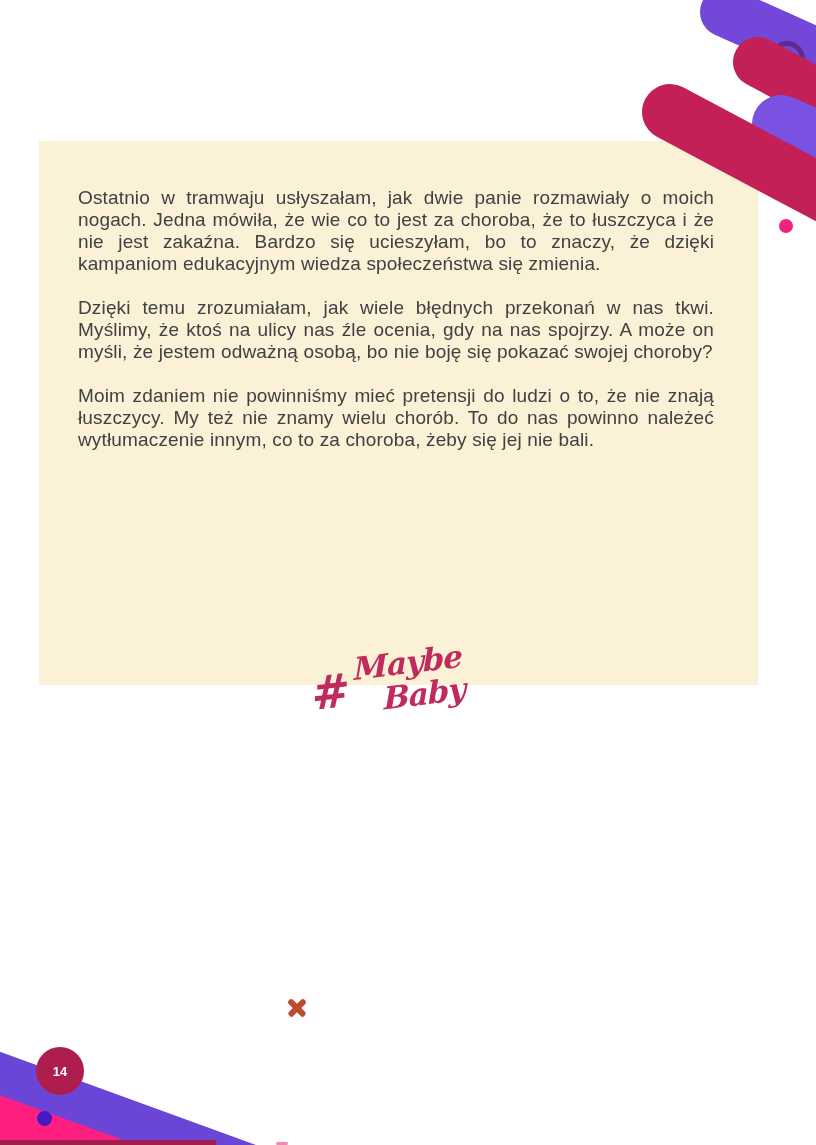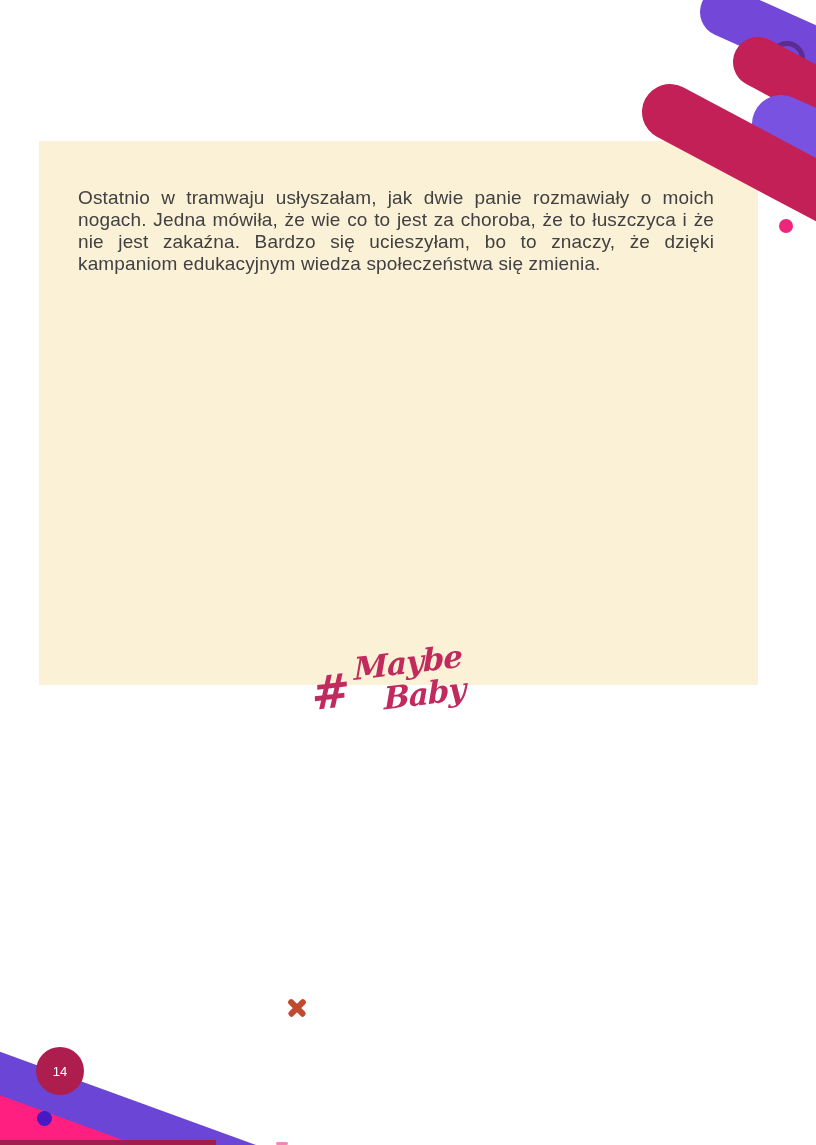--- a/index.html
+++ b/index.html
@@ -154,39 +154,41 @@
     left:37px;top:1111px;width:15px;height:15px;
     border-radius:50%;
     background:var(--indigo-dot);
     z-index:4;
   }
   .page-badge{
     left:36px;top:1047px;width:48px;height:48px;
     border-radius:50%;
     background:var(--badge);
     color:#ffffff;
-    font-size:13px;font-weight:400;
+    font-size:13px;font-weight:700;
     display:flex;align-items:center;justify-content:center;
     z-index:5;
   }
 </style>
 </head>
 <body>
 
 <div class="abs pill tr-purple-main"></div>
 <div class="abs tr-dark-violet"></div>
 <div class="abs tr-ring"></div>
 <div class="abs pill tr-crimson-1"></div>
 <div class="abs pill tr-purple-blob"></div>
 <div class="abs pill tr-crimson-2"></div>
 <div class="abs pink-dot"></div>
 
 <div class="abs panel">
   <div class="panel-inner">
       <p>Ostatnio w tramwaju usłyszałam, jak dwie panie rozmawiały o moich nogach. Jedna mówiła, że wie co to jest za choroba, że to łuszczyca i że nie jest zakaźna. Bardzo się ucieszyłam, bo to znaczy, że dzięki kampaniom edukacyjnym wiedza społeczeństwa się zmienia.</p>
+      <p>Dzięki temu zrozumiałam, jak wiele błędnych przekonań w nas tkwi. Myślimy, że ktoś na ulicy nas źle ocenia, gdy na nas spojrzy. A może on myśli, że jestem odważną osobą, bo nie boję się pokazać swojej choroby?</p>
+      <p>Moim zdaniem nie powinniśmy mieć pretensji do ludzi o to, że nie znają łuszczycy. My też nie znamy wielu chorób. To do nas powinno należeć wytłumaczenie innym, co to za choroba, żeby się jej nie bali.</p>
     </div>
 </div>
 
 <div class="abs logo">
   <span class="hash">#</span>
   <span class="words">
     <span class="w1">Maybe</span>
     <span class="w2">Baby</span>
   </span>
 </div>

